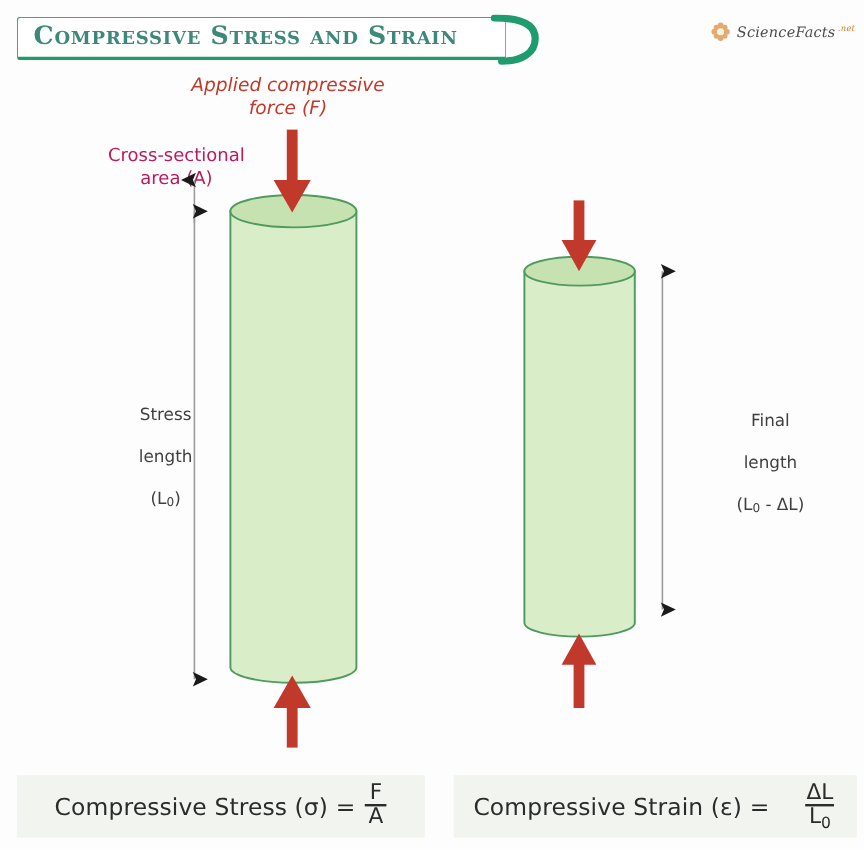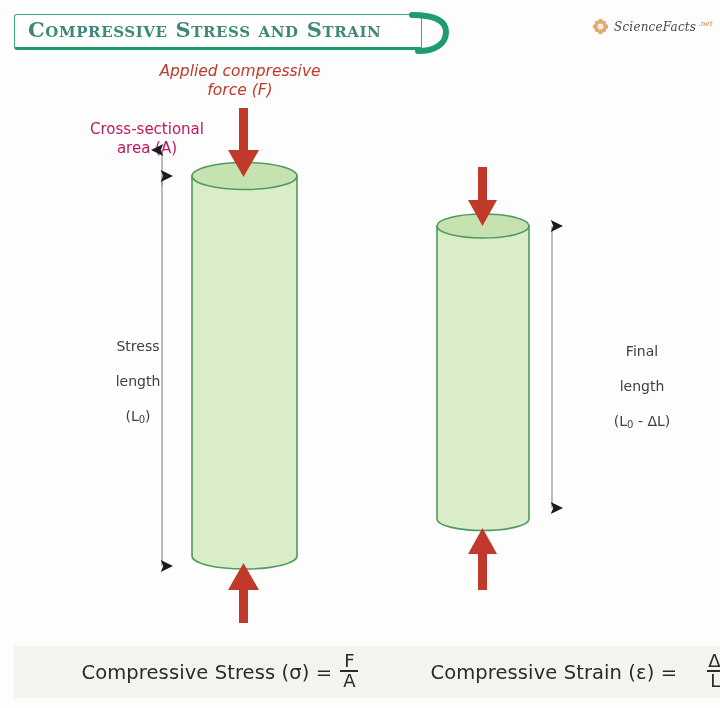--- a/index.html
+++ b/index.html
@@ -38,21 +38,21 @@
   .lbl-force{color:#c0392b;font-size:15.5px;left:140px;top:62px;width:200px;font-style:italic;}
   .lbl-area{color:#be185d;font-size:15px;left:72px;top:120px;width:150px;}
   .lbl-initial{color:#3f3f3f;font-size:14px;left:88px;top:320px;width:100px;}
   .lbl-final{color:#3f3f3f;font-size:14px;left:552px;top:325px;width:120px;margin-left:30px;}
   .lbl-ductile{color:#3f3f3f;font-size:14.5px;left:48px;top:566px;width:190px;}
   sub{font-size:.72em;vertical-align:baseline;position:relative;top:.28em;}
 
   
   .fband{
     position:absolute;background:#f1f4ef;display:flex;align-items:center;
-    justify-content:center;color:#2b2b2b;padding-left:36px;
+    justify-content:center;color:#2b2b2b;
   }
   .f-left{left:14px;top:646px;width:340px;height:52px;}
   .f-right{left:378px;top:646px;width:336px;height:52px;gap:20px;}
   .f-text{font-size:19.5px;letter-spacing:.1px;}
   .frac{display:inline-flex;flex-direction:column;align-items:center;
         vertical-align:middle;margin-left:8px;line-height:1.02;position:relative;top:-1px;}
   .frac .num{font-size:18px;padding:0 3px;}
   .frac .den{font-size:18px;padding:0 3px;border-top:2px solid #2b2b2b;}
 </style>
 </head>

